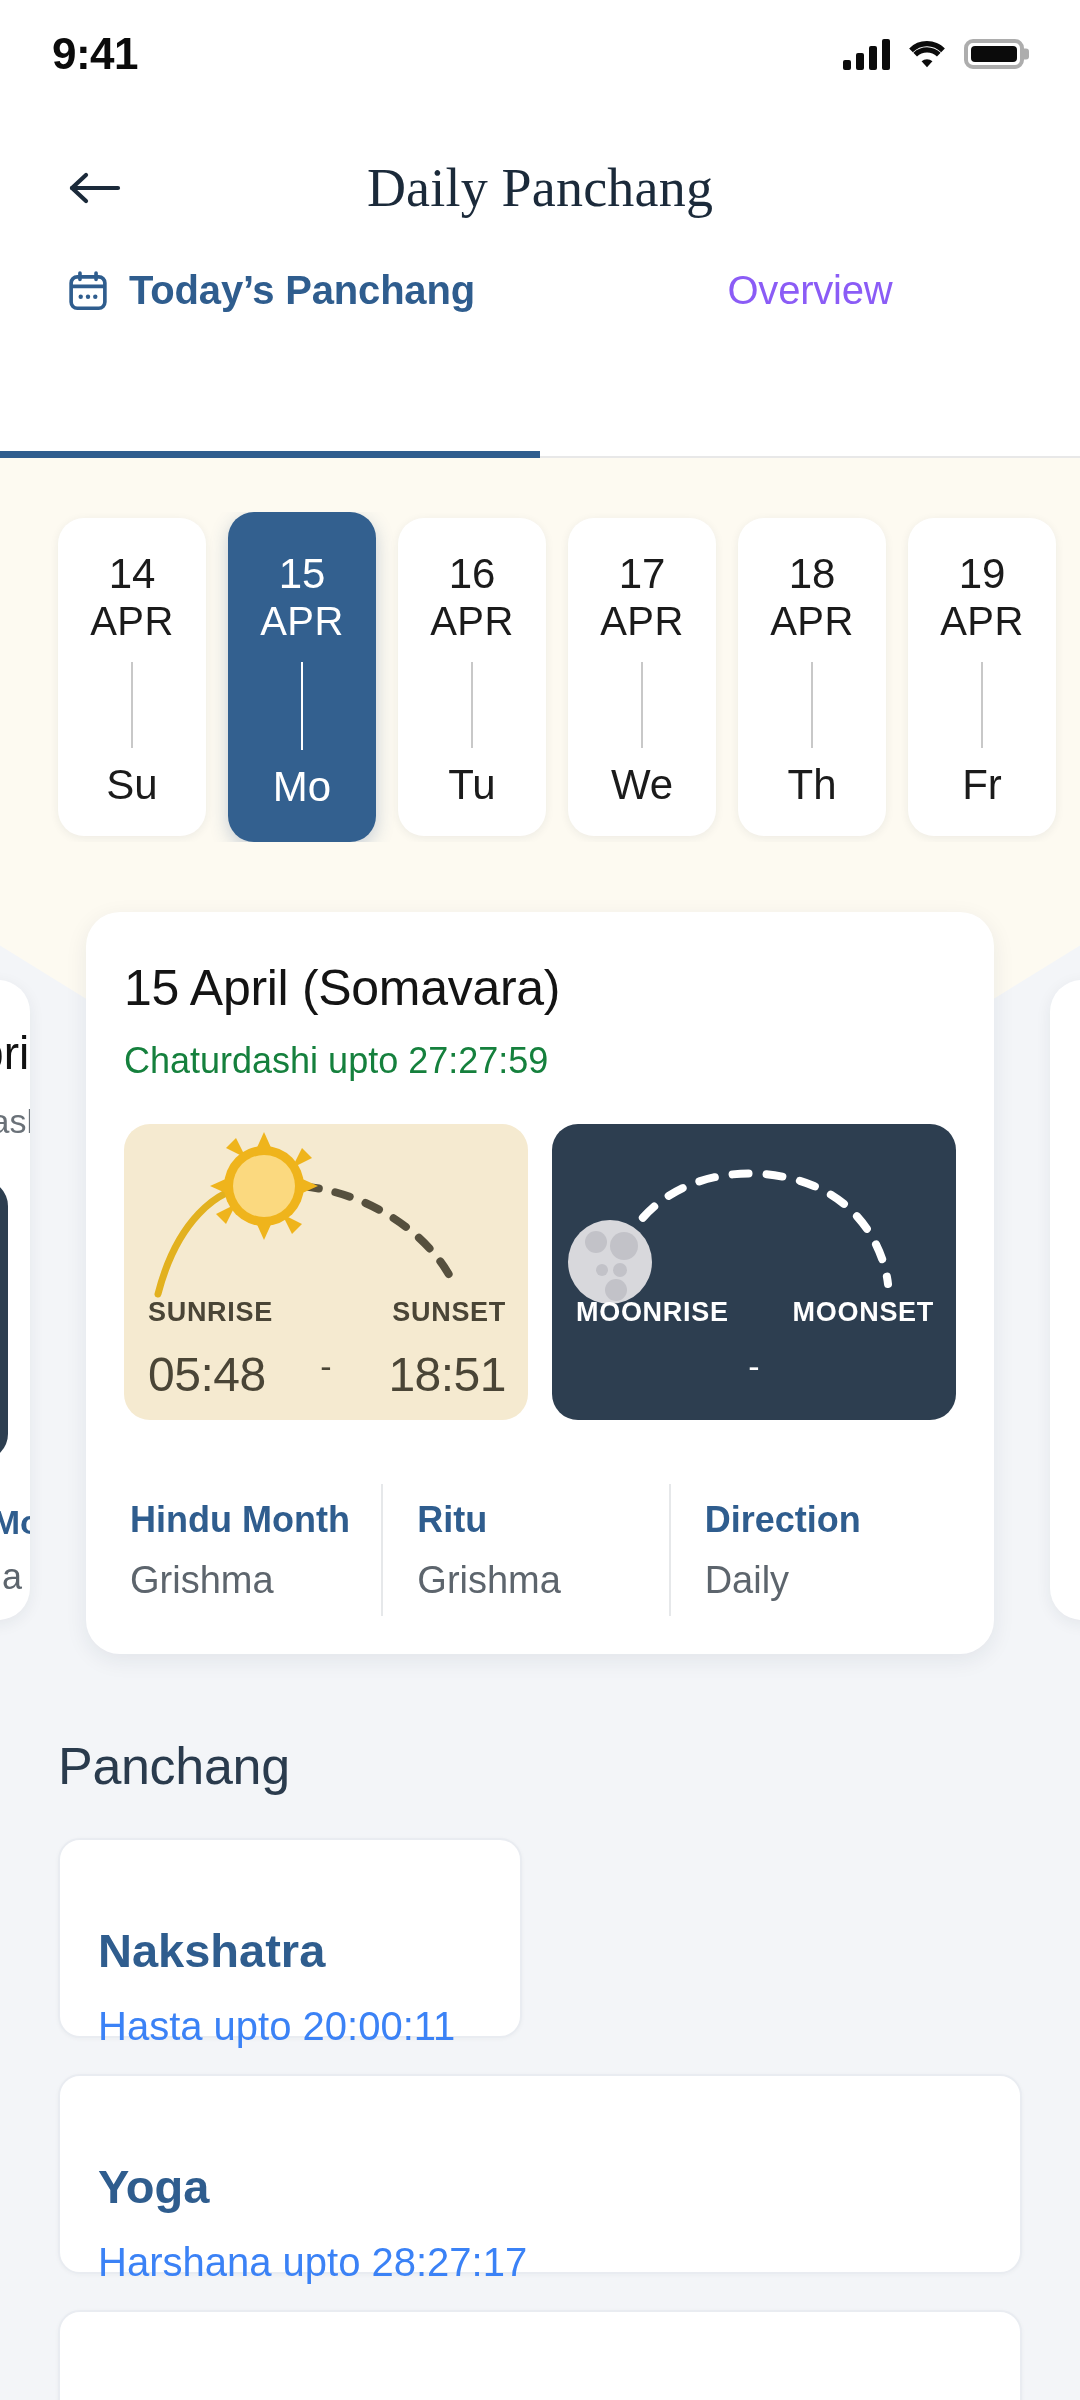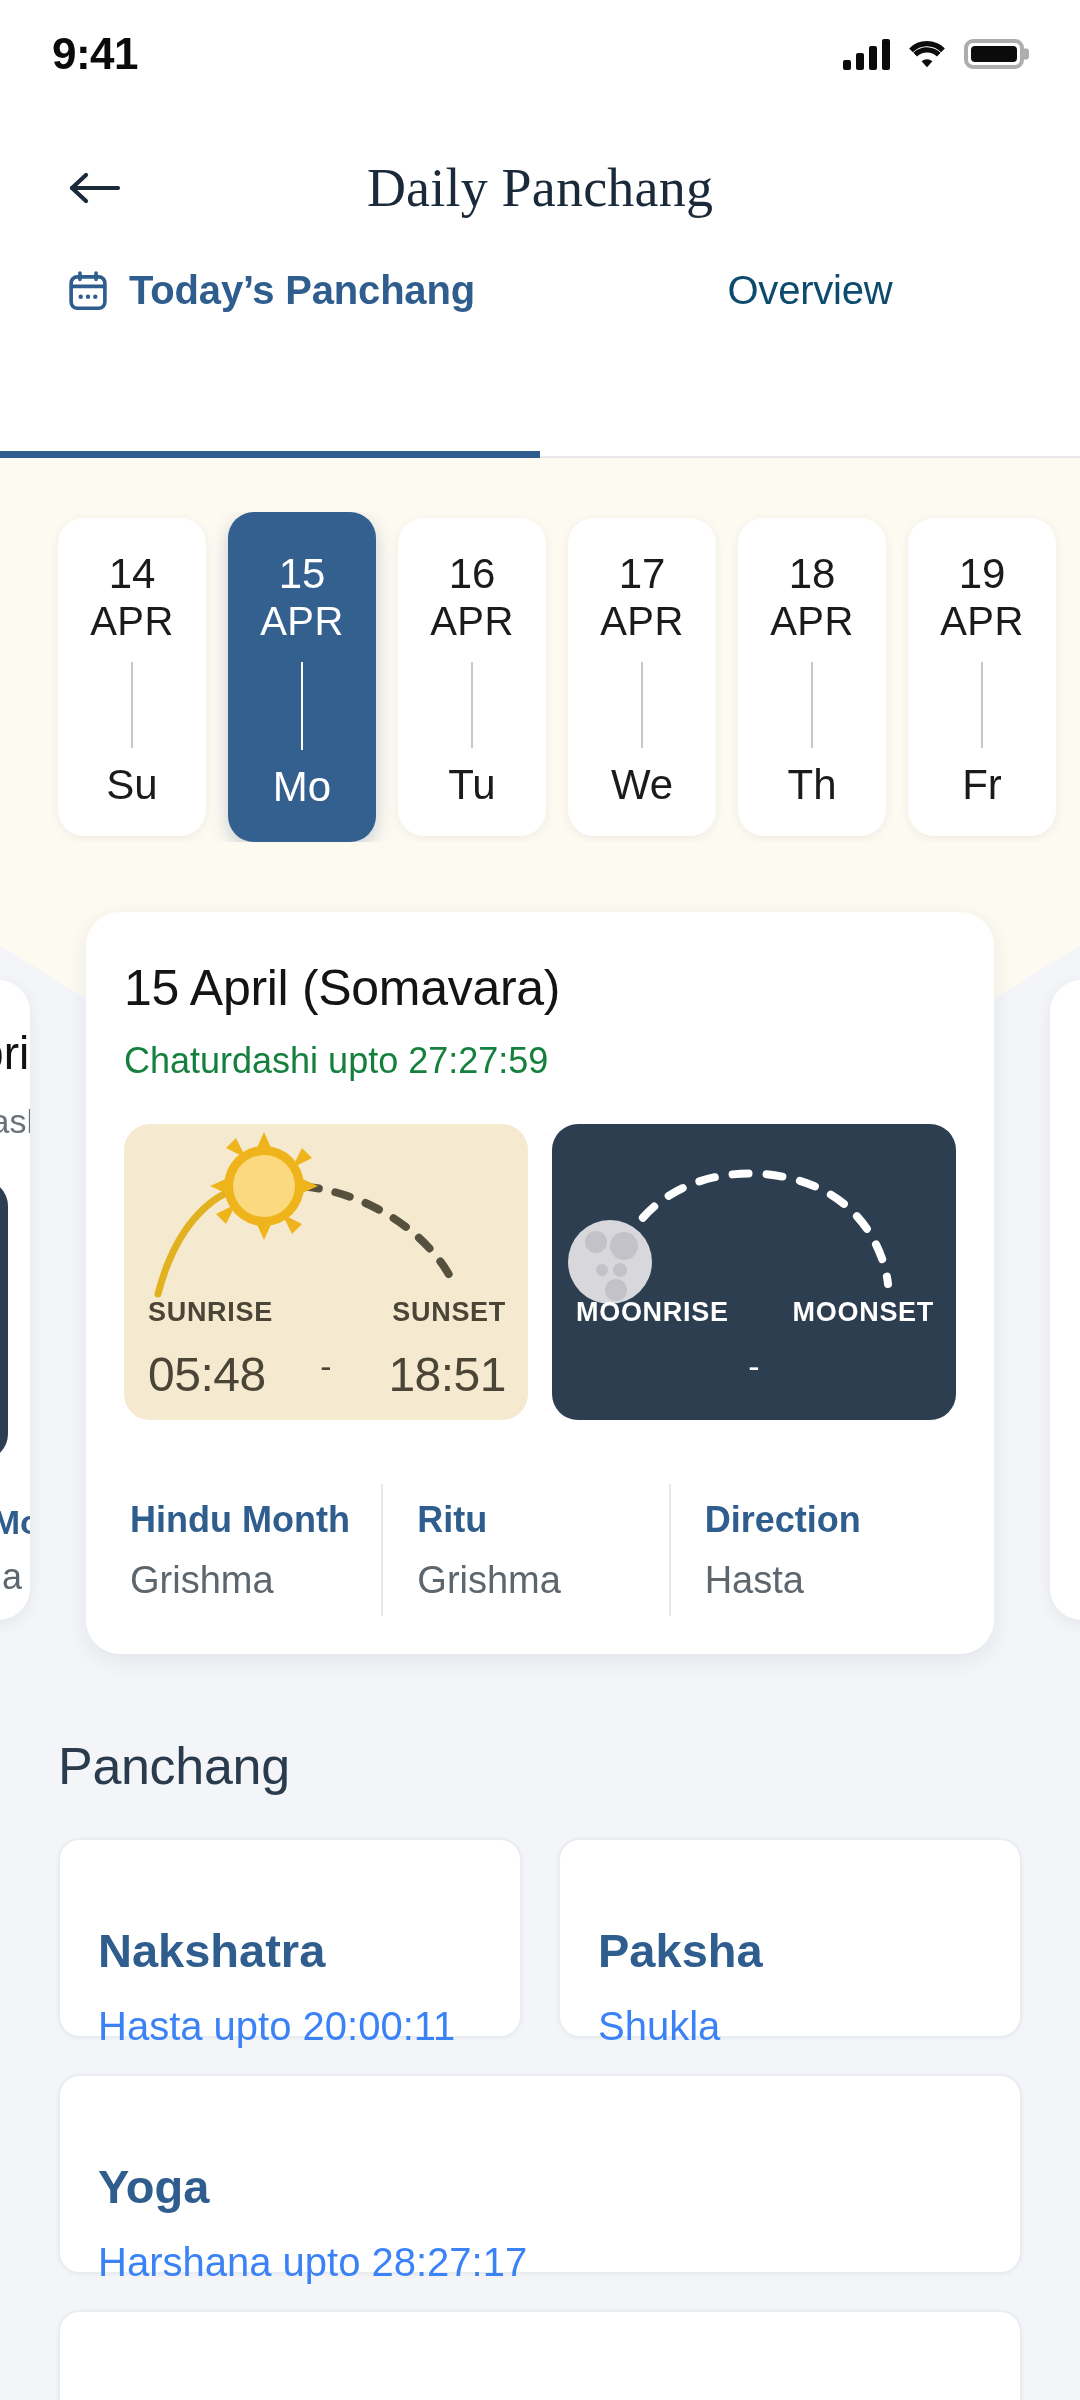--- a/index.html
+++ b/index.html
@@ -132,21 +132,21 @@
     gap: 18px;
     position: relative;
     cursor: pointer;
     padding-bottom: 16px;
   }
   .tab-label {
     font-size: 40px;
     letter-spacing: -0.2px;
   }
   .tab.active .tab-label { color: #2f5d8e; font-weight: 700; }
-  .tab.inactive .tab-label { color: #0c4a6e; font-weight: 400; }
+  .tab.inactive .tab-label { color: #8b5cf6; font-weight: 400; }
   .tab-underline {
     position: absolute;
     bottom: 0; left: 0;
     width: 100%; height: 7px;
     background: #2f5d8e;
   }
   .tabs-hairline {
     position: absolute;
     bottom: 0; left: 0;
     width: 1080px; height: 2px;
@@ -594,36 +594,32 @@
       <div class="meta-col">
         <div class="meta-k">Hindu Month</div>
         <div class="meta-v">Grishma</div>
       </div>
       <div class="meta-col">
         <div class="meta-k">Ritu</div>
         <div class="meta-v">Grishma</div>
       </div>
       <div class="meta-col">
         <div class="meta-k">Direction</div>
-        <div class="meta-v">Hasta</div>
+        <div class="meta-v">Daily</div>
       </div>
     </div>
   </div>
 
   <div class="section-title">Panchang</div>
 
   <div class="pan-grid">
     <div class="pan-card half">
       <div class="pan-k">Nakshatra</div>
       <div class="pan-v">Hasta upto 20:00:11</div>
     </div>
-    <div class="pan-card half">
-      <div class="pan-k">Paksha</div>
-      <div class="pan-v">Shukla</div>
-    </div>
     <div class="pan-card full">
       <div class="pan-k">Yoga</div>
       <div class="pan-v">Harshana upto 28:27:17</div>
     </div>
     <div class="pan-card full">
       <div class="pan-k">Karana</div>
       <div class="pan-v"></div>
     </div>
   </div>
 

